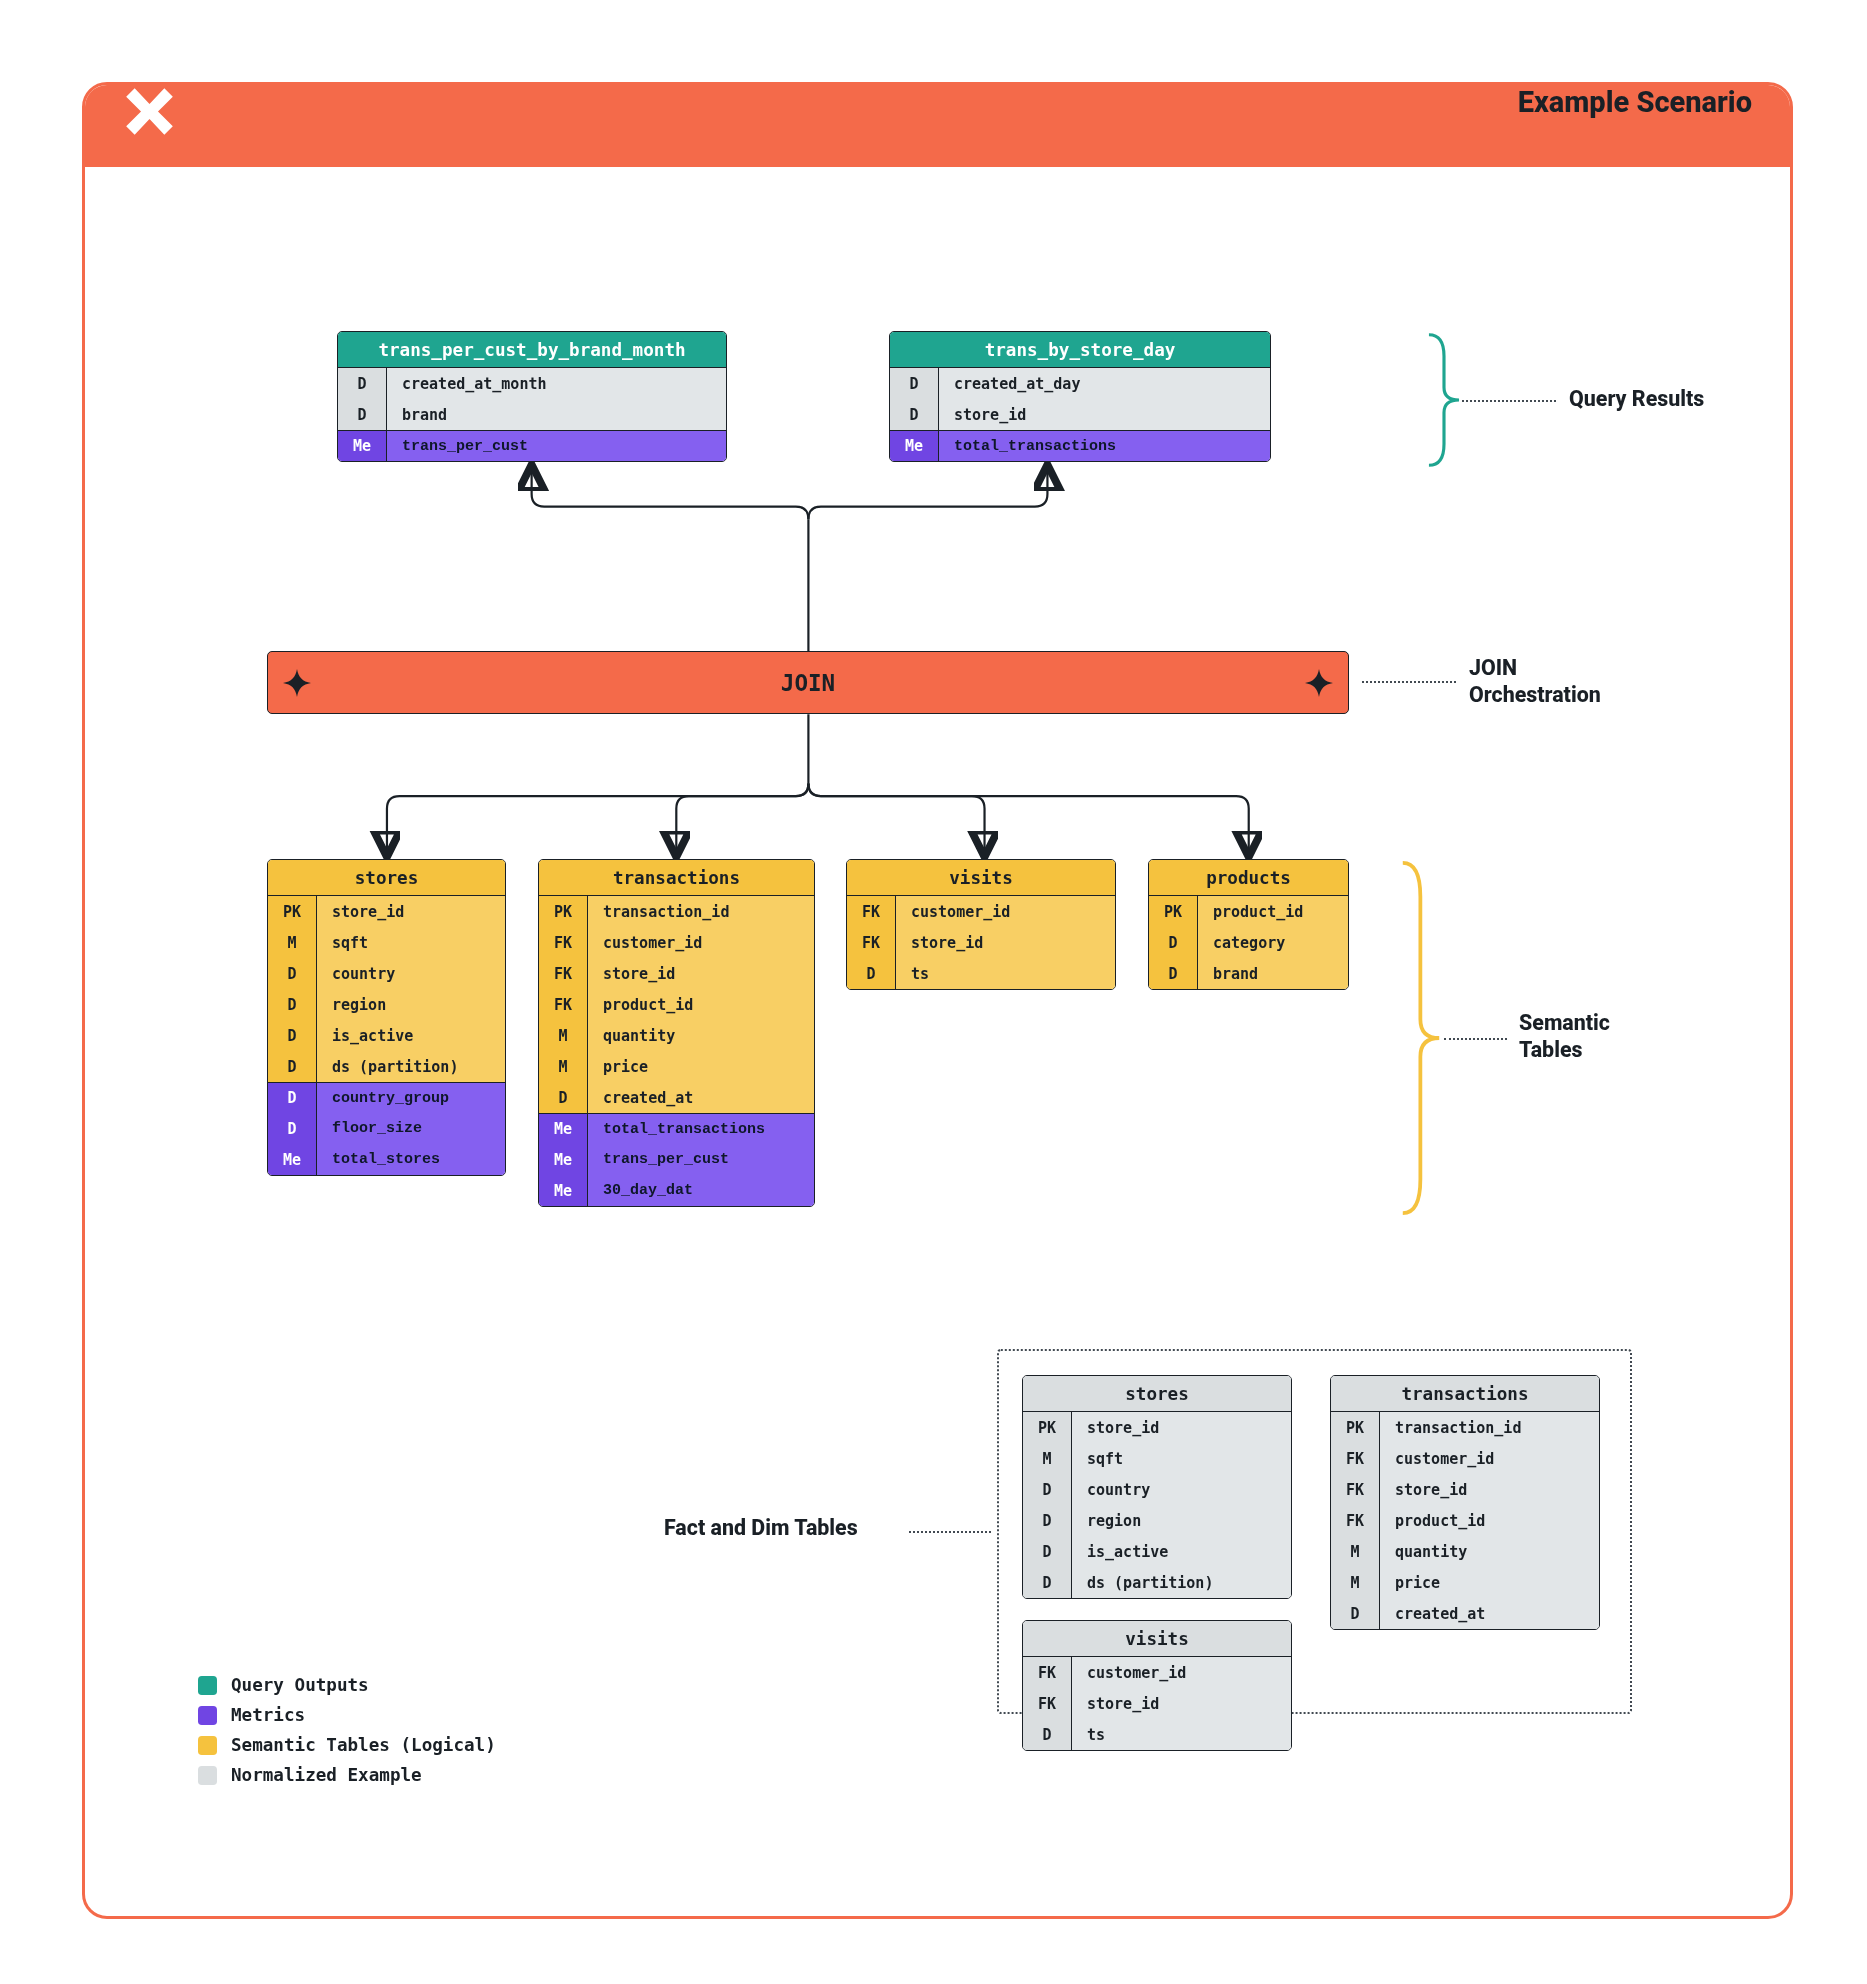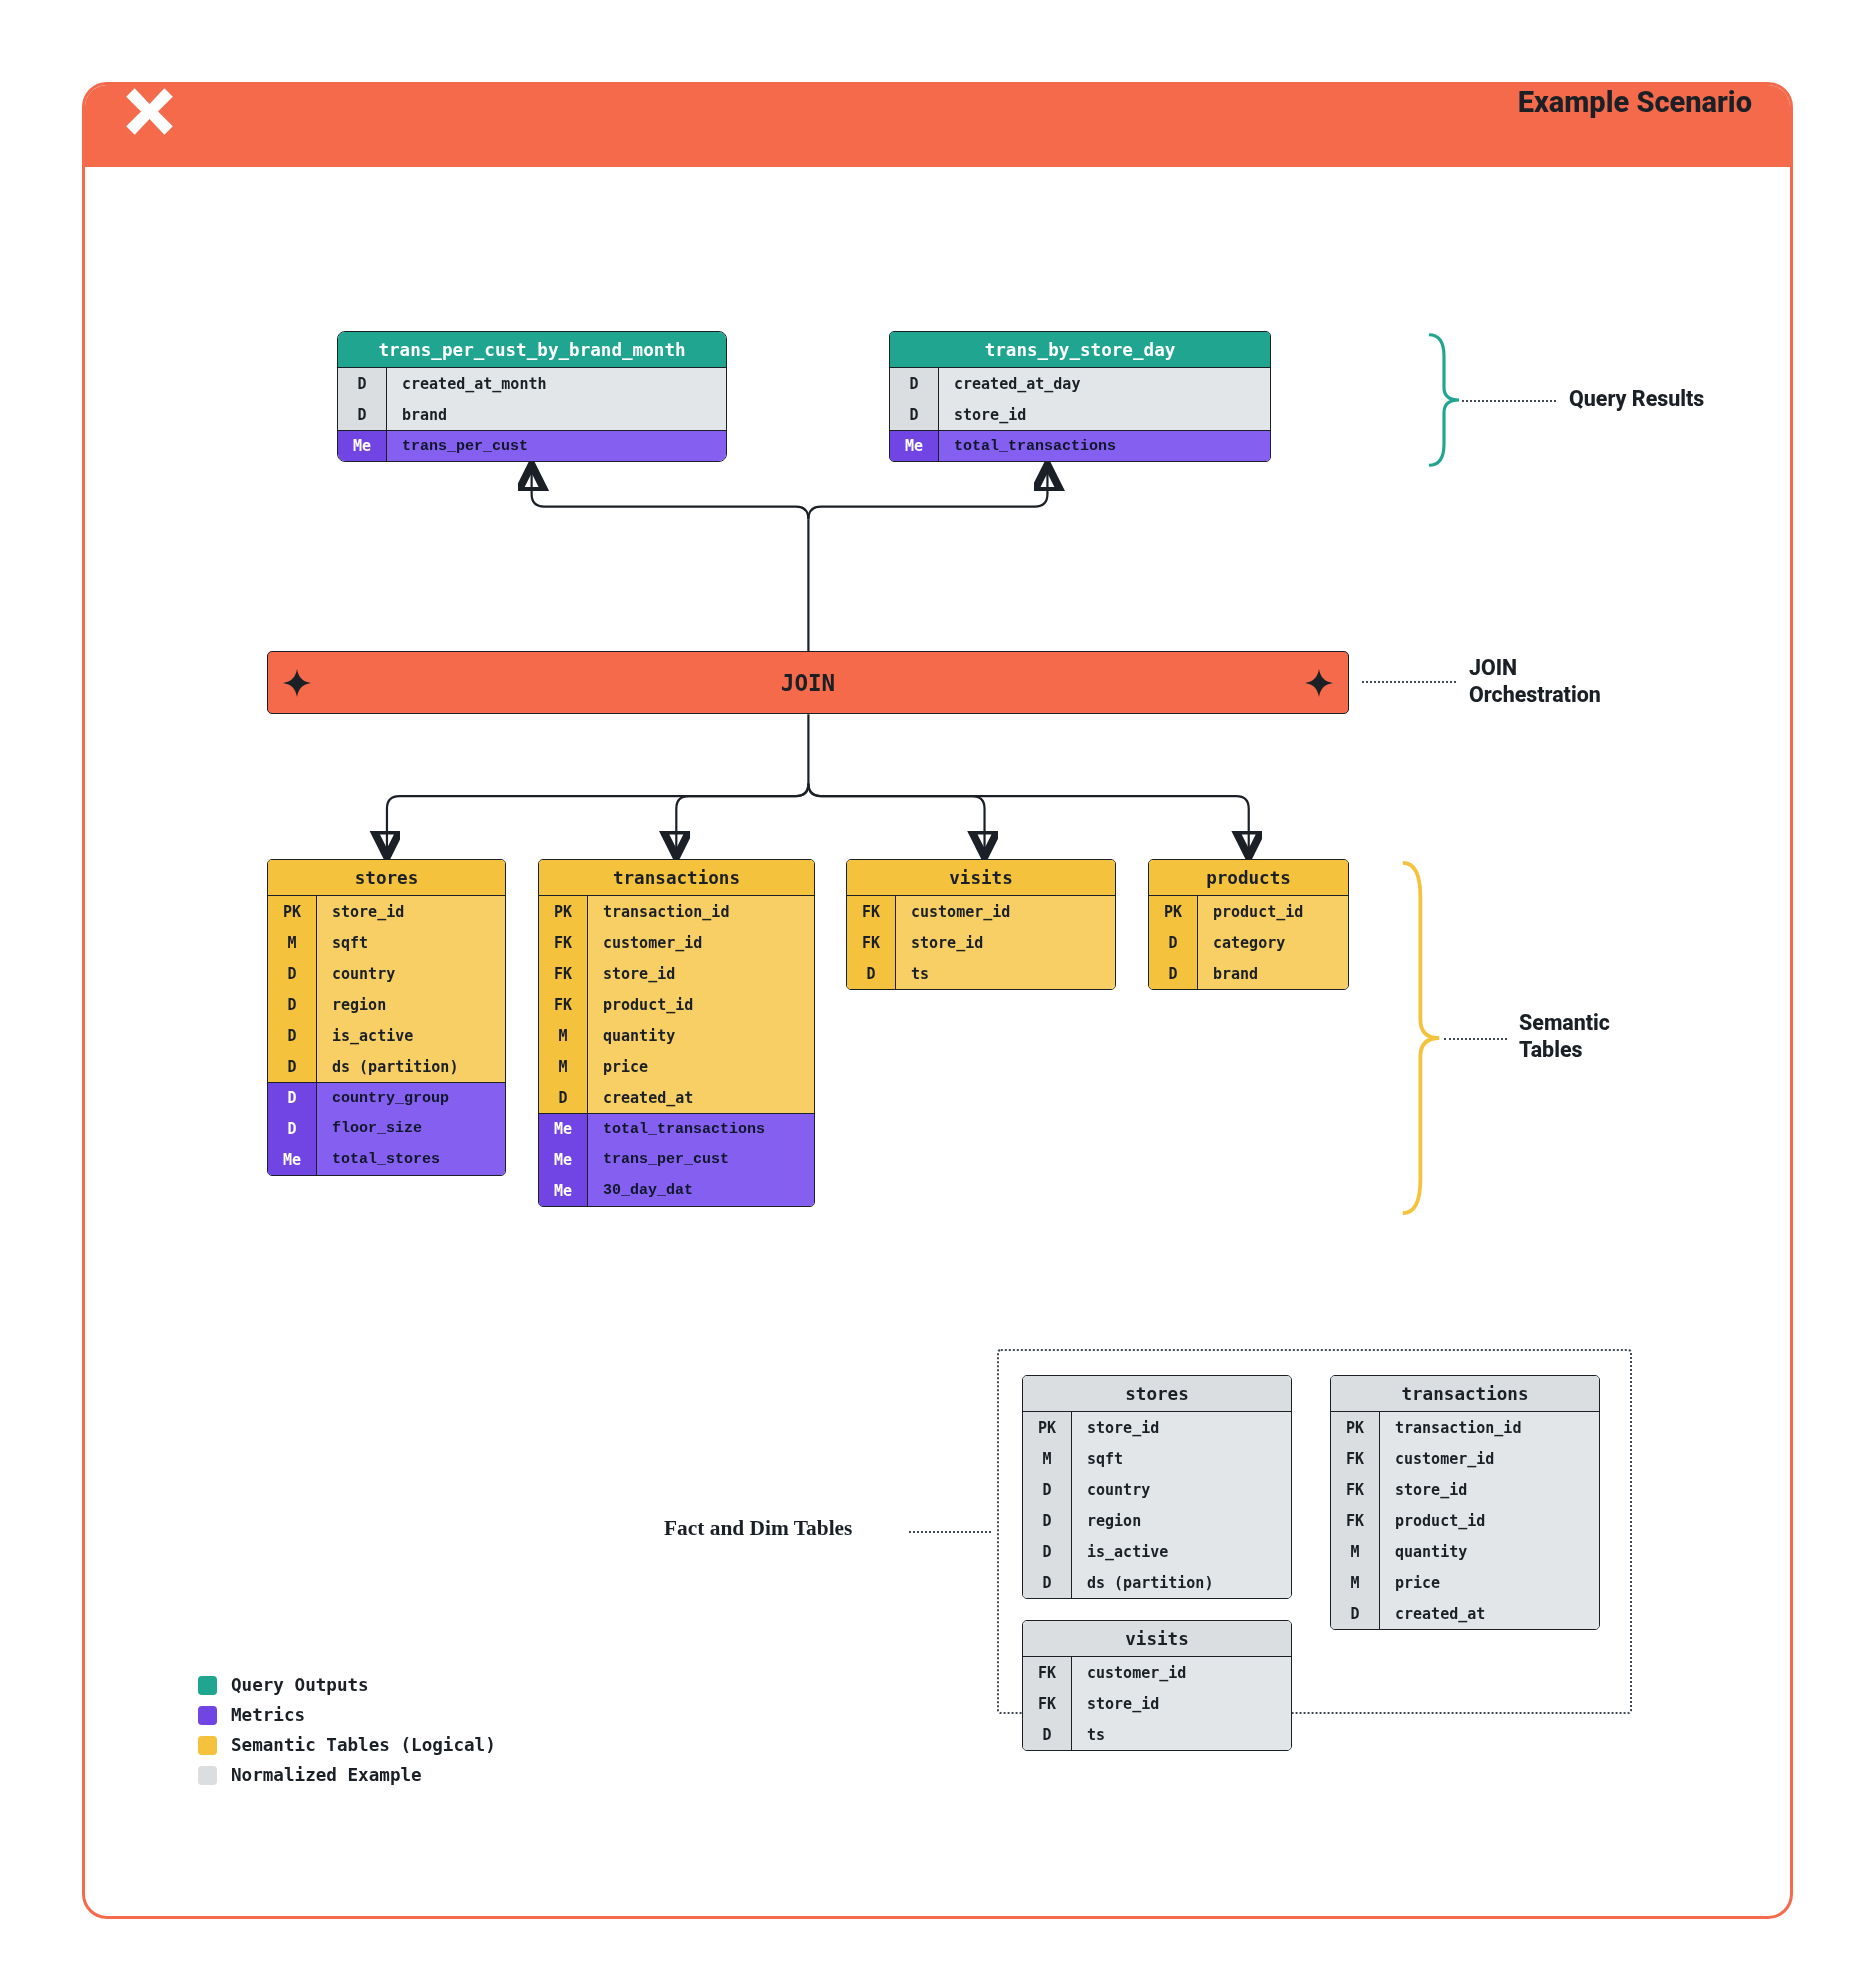--- a/index.html
+++ b/index.html
@@ -105,21 +105,21 @@
 
       <path d="M1150 980 Q1150 1000 1130 1000 L500 1000 Q480 1000 480 1020 L480 1090" marker-end="url(#ah)"></path>
 
       <path d="M1150 980 Q1150 1000 1130 1000 L960 1000 Q940 1000 940 1020 L940 1090" marker-end="url(#ah)"></path>
 
       <path d="M1150 980 Q1150 1000 1170 1000 L1410 1000 Q1430 1000 1430 1020 L1430 1090" marker-end="url(#ah)"></path>
 
       <path d="M1150 980 Q1150 1000 1170 1000 L1830 1000 Q1850 1000 1850 1020 L1850 1090" marker-end="url(#ah)"></path>
     </svg>
 
-    <div id="q0" class="tbl" style="left:252px;top:164px;width:390px;border-radius:8px;">
+    <div id="q0" class="tbl" style="left:252px;top:164px;width:390px;">
             <div class="hdr teal">trans_per_cust_by_brand_month</div>
             <div class="rows">
               <div class="row grey">
                 <div class="tag">D</div>
                 <div class="val">created_at_month</div>
               </div>
               <div class="row grey">
                 <div class="tag">D</div>
                 <div class="val">brand</div>
               </div>
@@ -374,21 +374,21 @@
     <div class="brace" style="left:1314px;top:692px;">
       <svg width="44" height="358" viewBox="0 0 70 570">
               <path fill="none" stroke="#F5C23E" stroke-width="6" d="M6 6 Q34 6 34 60 L34 255 Q34 285 64 285 Q34 285 34 315 L34 510 Q34 564 6 564"></path>
             </svg>
     </div>
     <div class="dots" style="left:1359px;top:871px;width:63px;"></div>
     <div class="side-label" style="left:1434px;top:843px;white-space:pre-line;">Semantic
 Tables</div>
 
     <div class="dots" style="left:824px;top:1364px;width:82px;"></div>
-    <div class="side-label" style="left:579px;top:1348px;font-family:Liberation Serif, serif;">Fact and Dim Tables</div>
+    <div class="side-label" style="left:579px;top:1348px;">Fact and Dim Tables</div>
 
     <div class="legend" style="left:113px;top:1503px;">
       <div class="item">
               <span class="sw" style="background:#1FA590"></span>
               <span>Query Outputs</span>
             </div>
       <div class="item">
               <span class="sw" style="background:#7045E3"></span>
               <span>Metrics</span>
             </div>

